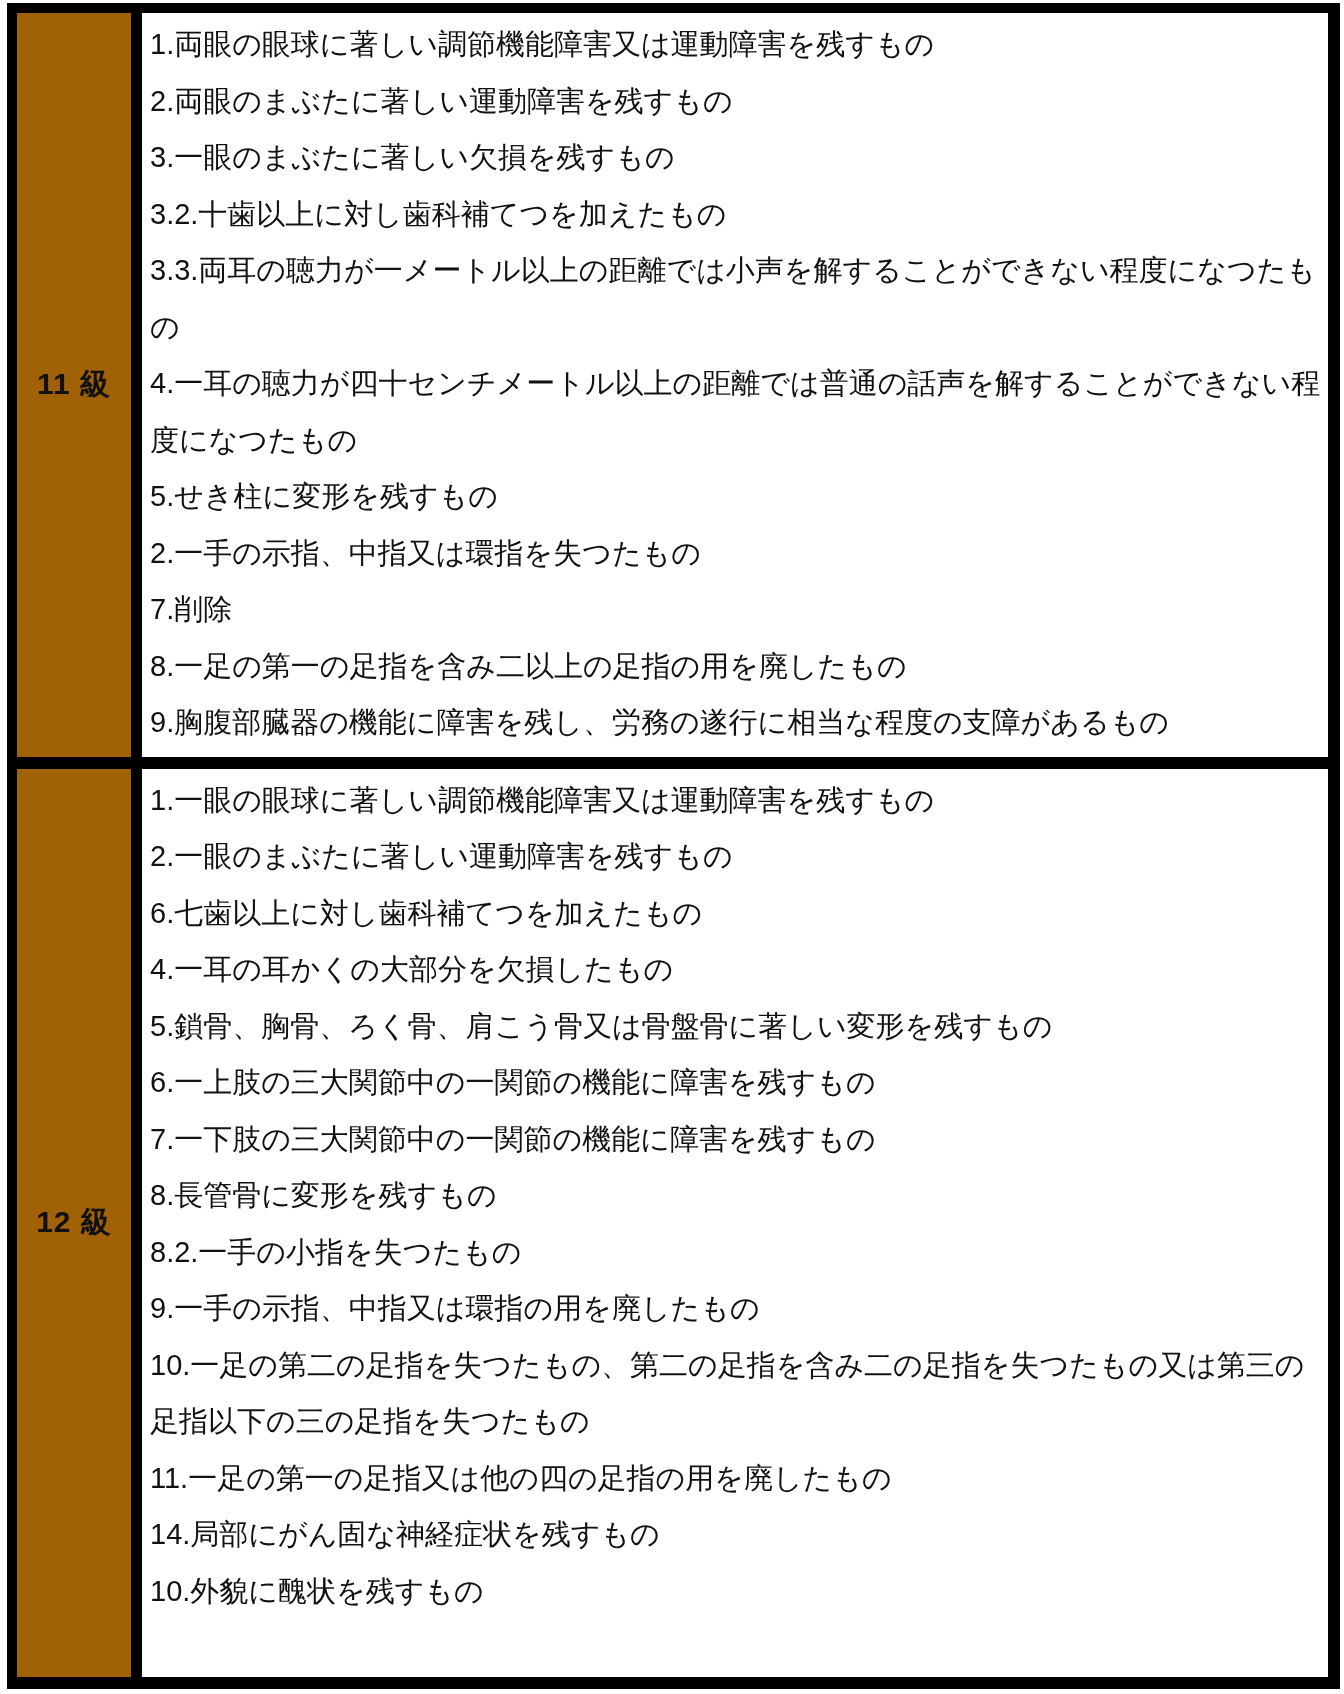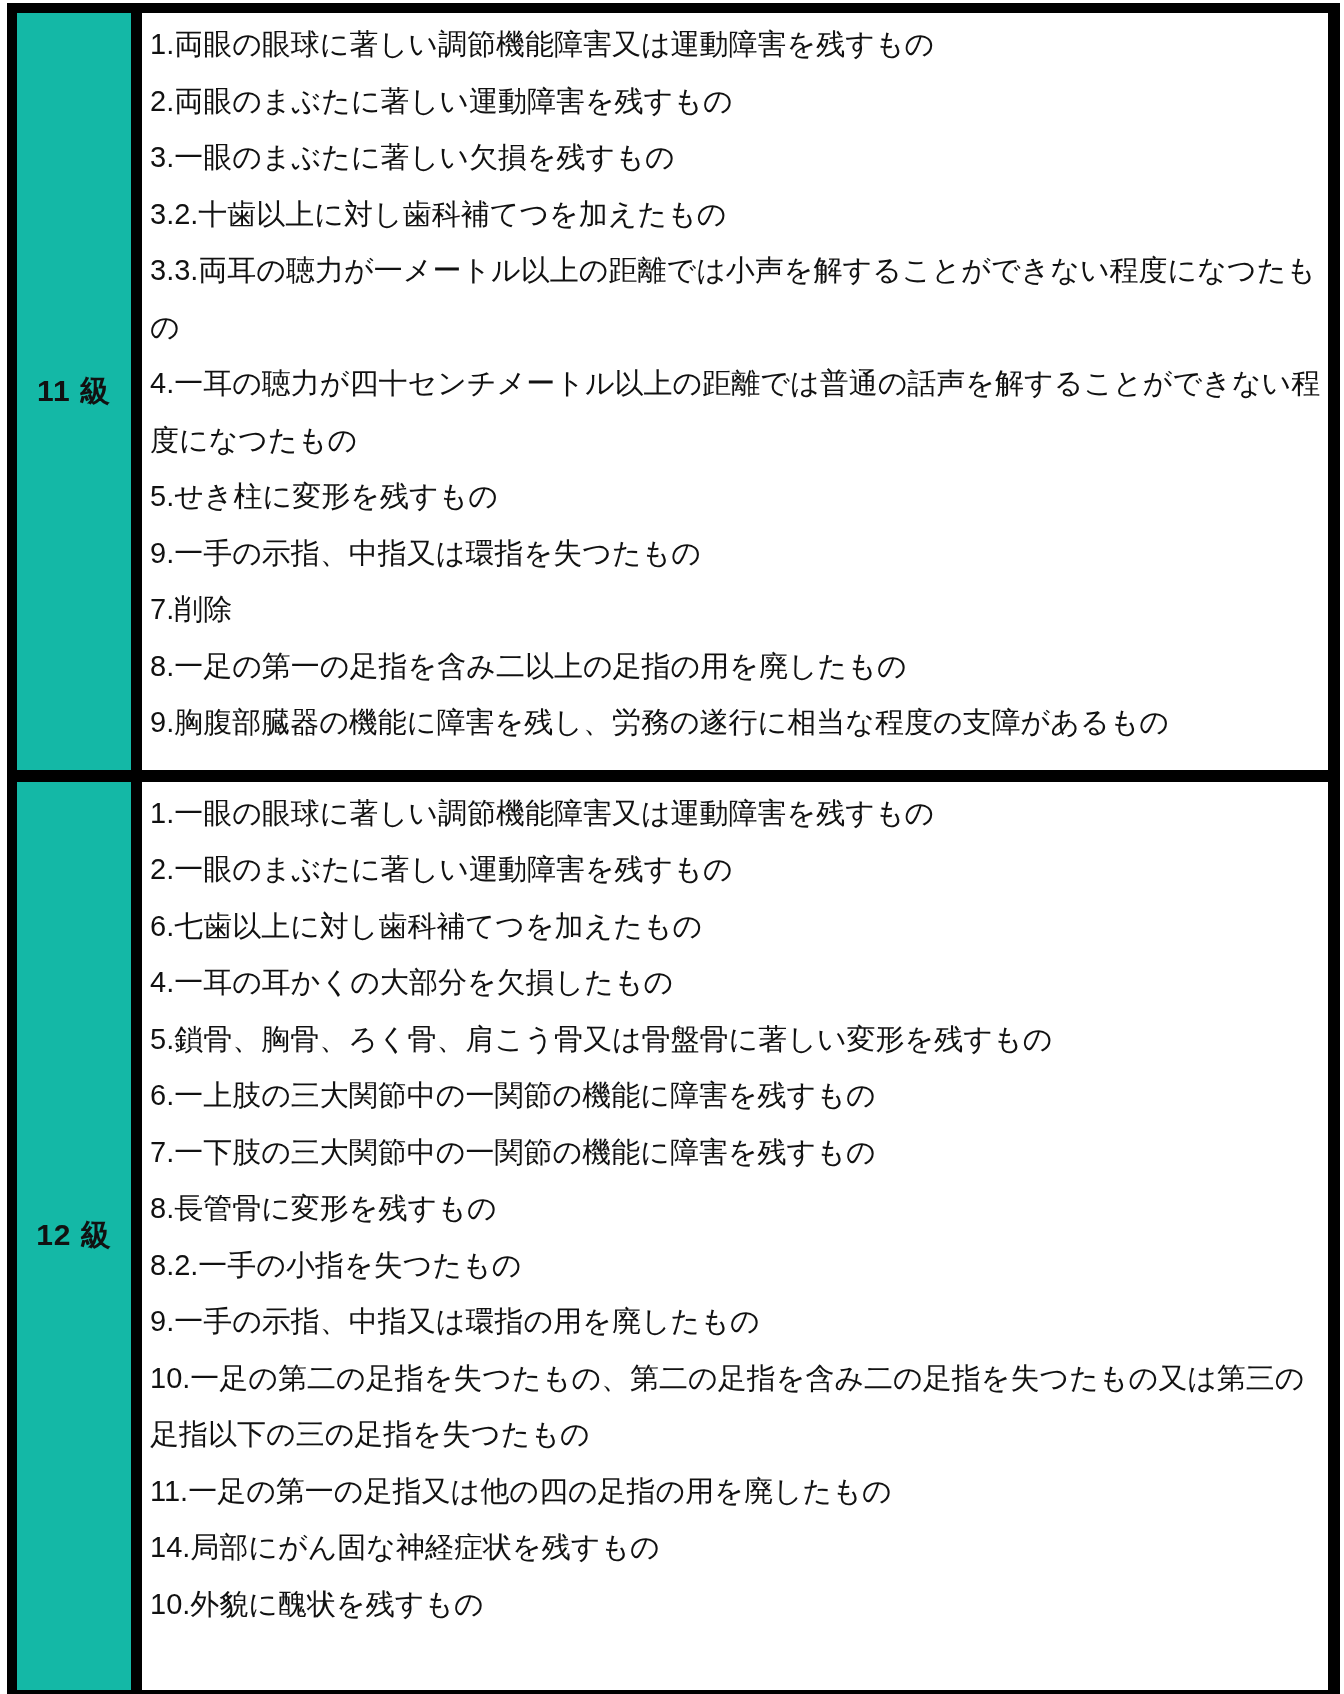--- a/index.html
+++ b/index.html
@@ -30,38 +30,38 @@
     box-shadow: inset 0 -2px 0 #c9c9c9; 
   }
   .grade-row + .grade-row {
     border-top: 12px solid #000000;
   }
   .grade-row:nth-child(1) { min-height: 742px; }
   .grade-row:nth-child(2) { min-height: 908px; }
   .grade-label-cell {
     width: 125px;
     flex: 0 0 125px;
-    background: #14b8a6;
+    background: #a16207;
     border-right: 11px solid #000000;
     display: flex;
     align-items: center;
     justify-content: center;
     box-sizing: border-box;
   }
   .grade-label {
     font-size: 30px;
     font-weight: bold;
     color: #111111;
     letter-spacing: 1px;
     white-space: nowrap;
   }
   .grade-items-cell {
     flex: 1 1 auto;
     background: #ffffff;
-    padding: 3px 6px 19px 8px;
+    padding: 3px 6px 6px 8px;
     box-sizing: border-box;
     overflow: hidden;
   }
   .item {
     margin: 0;
     font-size: 29px;
     line-height: 56.5px;
     color: #111111;
     text-align: left;
     word-break: break-all;
@@ -78,21 +78,21 @@
       <span class="grade-label">11 級</span>
     </div>
     <div class="grade-items-cell">
           <p class="item">1.両眼の眼球に著しい調節機能障害又は運動障害を残すもの</p>
           <p class="item">2.両眼のまぶたに著しい運動障害を残すもの</p>
           <p class="item">3.一眼のまぶたに著しい欠損を残すもの</p>
           <p class="item">3.2.十歯以上に対し歯科補てつを加えたもの</p>
           <p class="item">3.3.両耳の聴力が一メートル以上の距離では小声を解することができない程度になつたもの</p>
           <p class="item">4.一耳の聴力が四十センチメートル以上の距離では普通の話声を解することができない程度になつたもの</p>
           <p class="item">5.せき柱に変形を残すもの</p>
-          <p class="item">9.一手の示指、中指又は環指を失つたもの</p>
+          <p class="item">2.一手の示指、中指又は環指を失つたもの</p>
           <p class="item">7.削除</p>
           <p class="item">8.一足の第一の足指を含み二以上の足指の用を廃したもの</p>
           <p class="item">9.胸腹部臓器の機能に障害を残し、労務の遂行に相当な程度の支障があるもの</p>
         </div>
   </div>
 
   <div class="grade-row">
     <div class="grade-label-cell">
       <span class="grade-label">12 級</span>
     </div>

